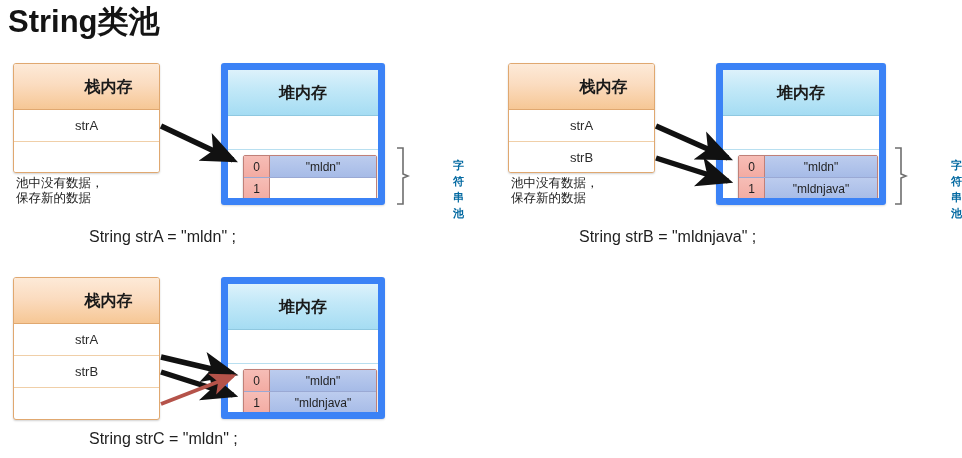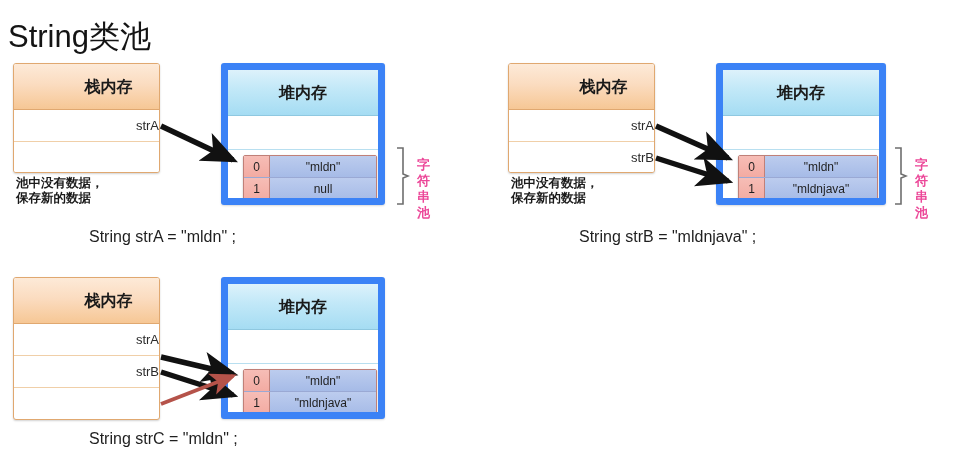--- a/index.html
+++ b/index.html
@@ -14,26 +14,25 @@
     font-family: "Liberation Sans", "DejaVu Sans", sans-serif;
     overflow: hidden;
   }
 
   
   #page-title {
     position: absolute;
     left: 8px;
     top: 0px;
     font-size: 31px;
-    font-weight: 400;
+    font-weight: 700;
     color: #141414;
     letter-spacing: 0px;
     line-height: 44px;
     white-space: nowrap;
-    margin-top: 15px;
   }
 
   
   .diagram {
     position: absolute;
   }
 
   
   .stack-box {
     position: absolute;
@@ -52,21 +51,21 @@
     font-weight: bold;
     color: #1a1a1a;
     background: linear-gradient(to bottom, #fdead8 0%, #fbdcc0 45%, #f6c795 100%);
     border-bottom: 1px solid #e0a870;
     box-sizing: border-box;
     padding-left: 44px;
   }
   .stack-row {
     height: 32px;
     line-height: 32px;
-    text-align: right;
+    text-align: center;
     font-size: 13px;
     color: #2b2b2b;
     background: #ffffff;
     border-bottom: 1px solid #f0cfa8;
     box-sizing: border-box;
   }
   .stack-row.last { border-bottom: none; }
 
   
   .heap-box {
@@ -133,40 +132,41 @@
     font-size: 12px;
     color: #1f1f1f;
     background: linear-gradient(to bottom, #bcccee 0%, #a6bbe7 100%);
     box-sizing: border-box;
   }
 
   
   .note {
     position: absolute;
     font-size: 12.5px;
-    font-weight: bold;
+    font-weight: normal;
     color: #1a1a1a;
     line-height: 15px;
     white-space: pre-line;
   }
   .code-caption {
     position: absolute;
     font-size: 16px;
     color: #1f1f1f;
     white-space: nowrap;
   }
 
   
   .pool-label {
     position: absolute;
-    font-size: 13px;
+    font-size: 11px;
     font-weight: bold;
-    color: #ec4899;
+    color: #0369a1;
     line-height: 16px;
     white-space: pre-line;
+    margin-left: 36px;
   }
   .bracket-svg { position: absolute; }
 
   
   #arrow-layer {
     position: absolute;
     left: 0; top: 0;
     width: 962px;
     height: 458px;
     pointer-events: none;
@@ -192,21 +192,20 @@
     <div class="heap-header">堆内存</div>
     <div class="heap-blank"></div>
     <div class="heap-body" style="height:60px;">
       <div class="pool-table" style="left:15px; top:5px; width:134px;">
         <div class="pool-row first">
           <div class="pool-idx">0</div>
           <div class="pool-val">"mldn"</div>
         </div>
         <div class="pool-row">
           <div class="pool-idx">1</div>
-          <div class="pool-val">null</div>
         </div>
       </div>
     </div>
   </div>
 
   <svg class="bracket-svg" style="left:396px; top:146px;" width="14" height="60">
     <path d="M1,2 L7,2 L7,28 L12,30 L7,32 L7,58 L1,58" fill="none" stroke="#6e6e6e" stroke-width="1.6"></path>
   </svg>
   <div class="pool-label" style="left:417px; top:157px;">字符
 串池</div>

